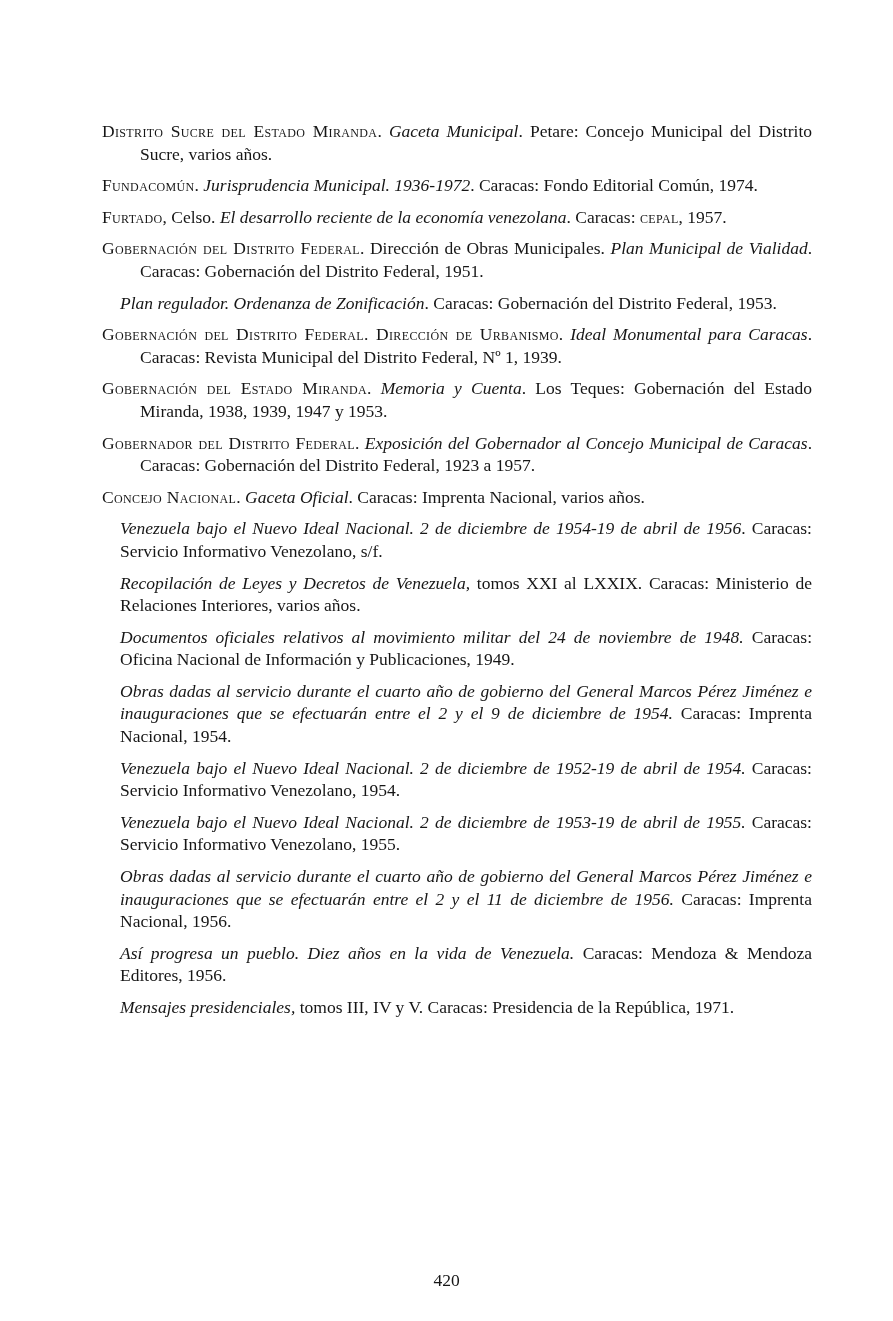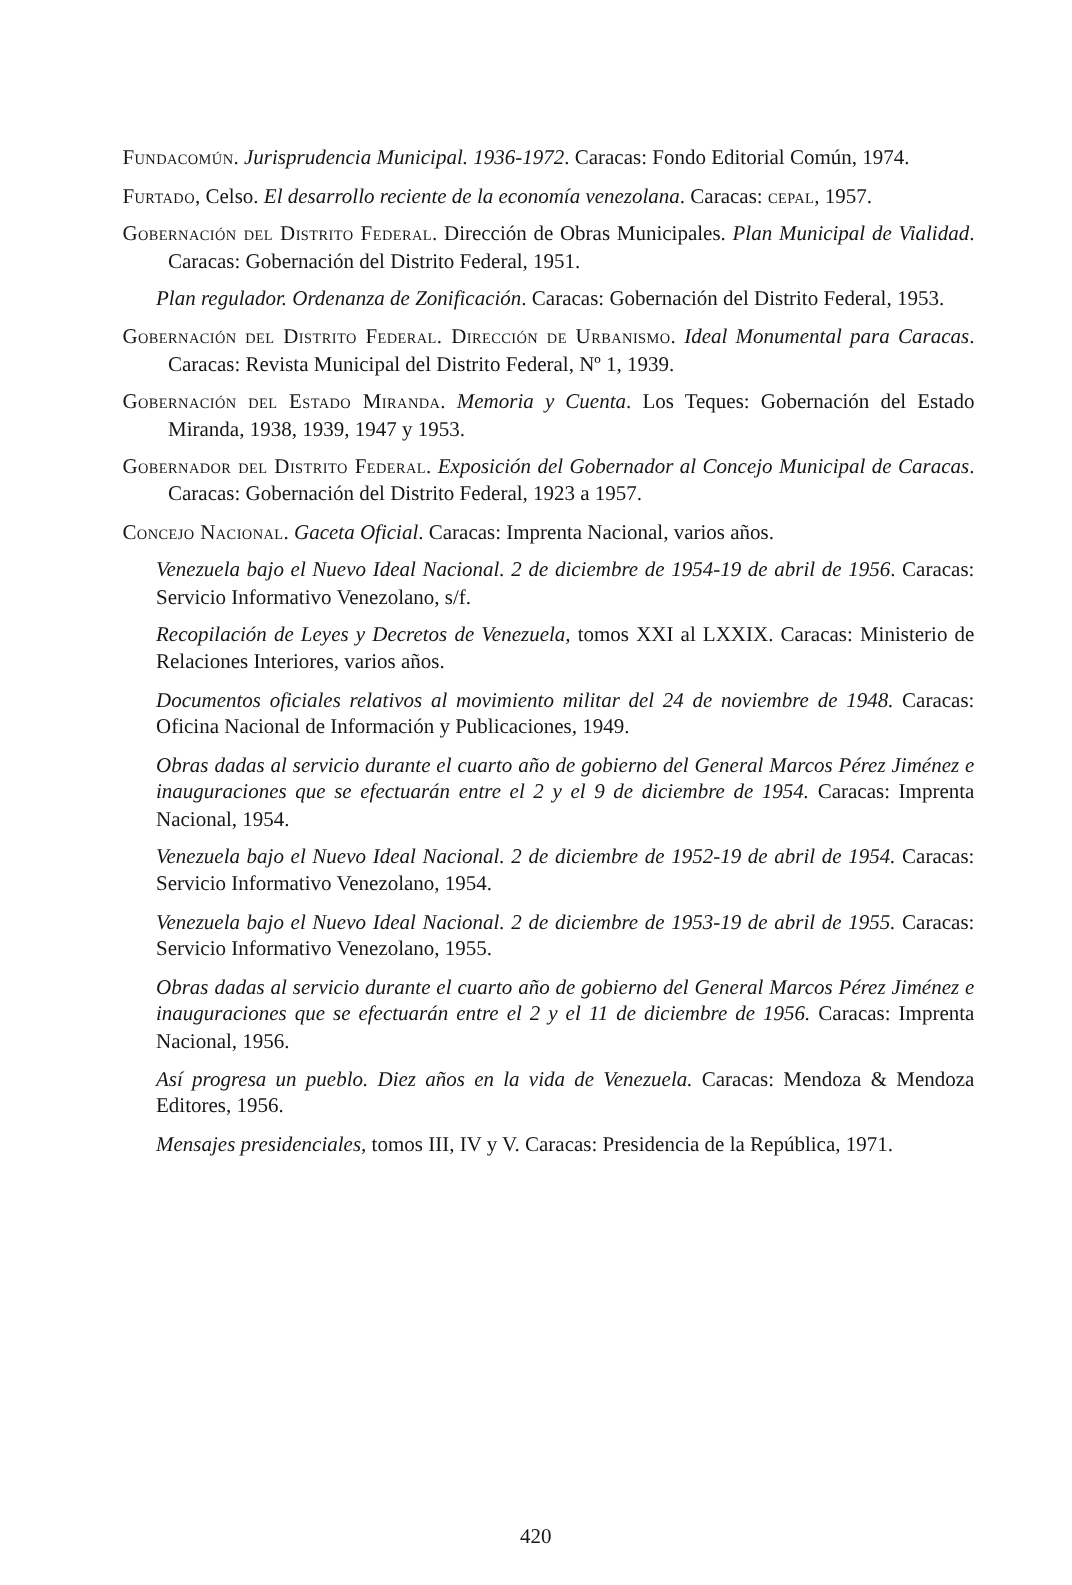--- a/index.html
+++ b/index.html
@@ -27,21 +27,21 @@
   }
   p.entry {
     margin: 0 0 9px 0;
     padding: 0;
   }
   p.entry.main {
     padding-left: 38px;
     text-indent: -38px;
   }
   p.entry.sub {
-    margin-left: 28px;
+    margin-left: 18px;
   }
   .seg-smallcaps {
     font-variant: small-caps;
     letter-spacing: 0.02em;
   }
   .seg-italic {
     font-style: italic;
   }
   .page-number {
     position: absolute;
@@ -52,20 +52,21 @@
     font-size: 17.5px;
     color: #161616;
     margin-top: 48px;
   }
 </style>
 </head>
 <body>
 
 <div class="page">
   <main class="content">
+      <p class="entry main"><span class="seg-smallcaps">Distrito Sucre del Estado Miranda</span><span class="seg-plain">. </span><span class="seg-italic">Gaceta Municipal</span><span class="seg-plain">. Petare: Concejo Municipal del Distrito Sucre, varios años.</span></p>
       <p class="entry main"><span class="seg-smallcaps">Fundacomún</span><span class="seg-plain">. </span><span class="seg-italic">Jurisprudencia Municipal. 1936-1972</span><span class="seg-plain">. Caracas: Fondo Editorial Común, 1974.</span></p>
       <p class="entry main"><span class="seg-smallcaps">Furtado</span><span class="seg-plain">, Celso. </span><span class="seg-italic">El desarrollo reciente de la economía venezolana</span><span class="seg-plain">. Caracas: </span><span class="seg-smallcaps">cepal</span><span class="seg-plain">, 1957.</span></p>
       <p class="entry main"><span class="seg-smallcaps">Gobernación del Distrito Federal</span><span class="seg-plain">. Dirección de Obras Municipales. </span><span class="seg-italic">Plan Municipal de Vialidad</span><span class="seg-plain">. Caracas: Gobernación del Distrito Federal, 1951.</span></p>
       <p class="entry sub"><span class="seg-italic">Plan regulador. Ordenanza de Zonificación</span><span class="seg-plain">. Caracas: Gobernación del Distrito Federal, 1953.</span></p>
       <p class="entry main"><span class="seg-smallcaps">Gobernación del Distrito Federal. Dirección de Urbanismo</span><span class="seg-plain">. </span><span class="seg-italic">Ideal Monumental para Caracas</span><span class="seg-plain">. Caracas: Revista Municipal del Distrito Federal, Nº 1, 1939.</span></p>
       <p class="entry main"><span class="seg-smallcaps">Gobernación del Estado Miranda</span><span class="seg-plain">. </span><span class="seg-italic">Memoria y Cuenta</span><span class="seg-plain">. Los Teques: Gobernación del Estado Miranda, 1938, 1939, 1947 y 1953.</span></p>
       <p class="entry main"><span class="seg-smallcaps">Gobernador del Distrito Federal</span><span class="seg-plain">. </span><span class="seg-italic">Exposición del Gobernador al Concejo Municipal de Caracas</span><span class="seg-plain">. Caracas: Gobernación del Distrito Federal, 1923 a 1957.</span></p>
       <p class="entry main"><span class="seg-smallcaps">Concejo Nacional</span><span class="seg-plain">. </span><span class="seg-italic">Gaceta Oficial</span><span class="seg-plain">. Caracas: Imprenta Nacional, varios años.</span></p>
       <p class="entry sub"><span class="seg-italic">Venezuela bajo el Nuevo Ideal Nacional. 2 de diciembre de 1954-19 de abril de 1956</span><span class="seg-plain">. Caracas: Servicio Informativo Venezolano, s/f.</span></p>
       <p class="entry sub"><span class="seg-italic">Recopilación de Leyes y Decretos de Venezuela,</span><span class="seg-plain"> tomos XXI al LXXIX. Caracas: Ministerio de Relaciones Interiores, varios años.</span></p>

